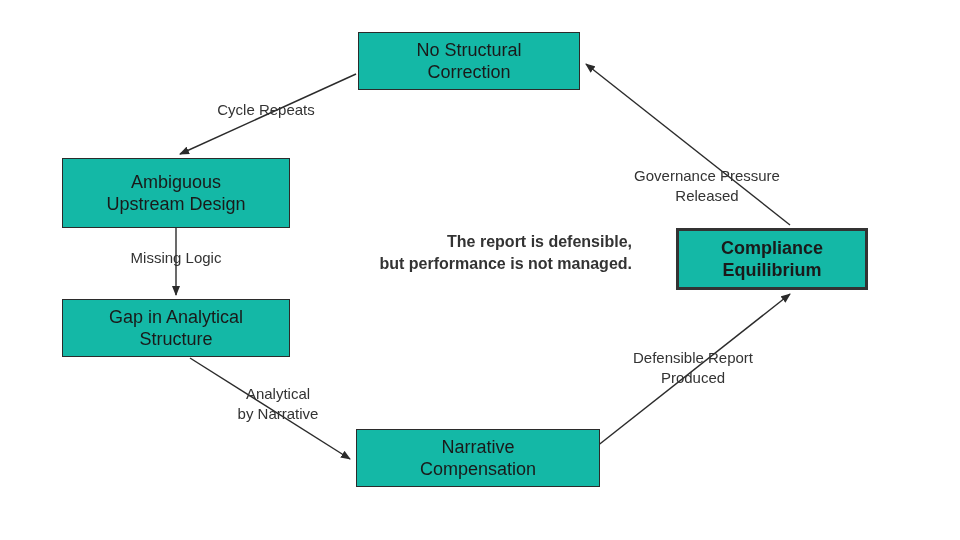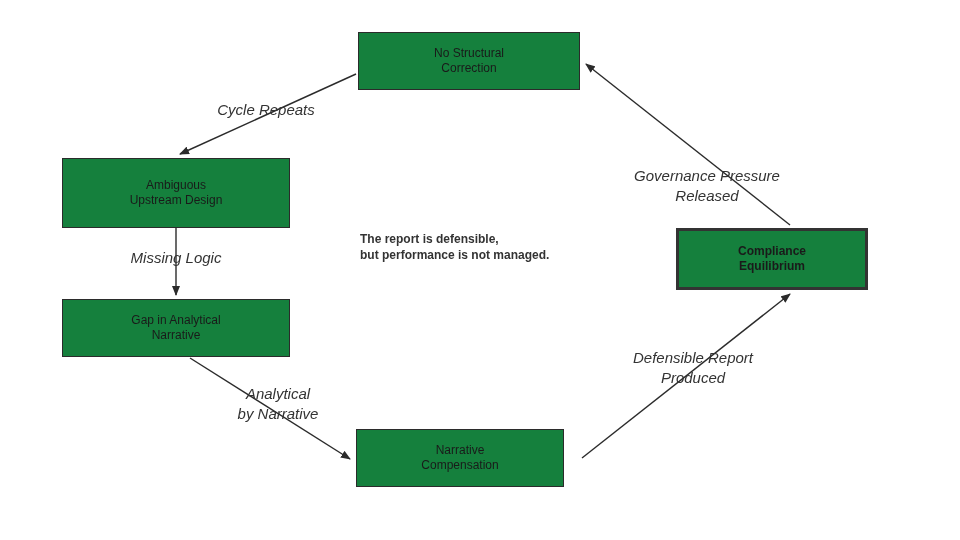--- a/index.html
+++ b/index.html
@@ -17,51 +17,50 @@
   }
   #canvas {
     position: absolute;
     inset: 0;
     width: 960px;
     height: 540px;
   }
   .node {
     position: absolute;
     box-sizing: border-box;
-    background: #15803d;
+    background: #14b8a6;
     border: 1.5px solid #2b2b2b;
     display: flex;
     align-items: center;
     justify-content: center;
     text-align: center;
     line-height: 1.25;
-    font-size: 12px;
+    font-size: 18px;
     color: #1a1a1a;
     white-space: pre-line;
   }
   .node.emphasis {
     border-width: 3.5px;
     border-color: #333333;
     font-weight: bold;
   }
   .edge-label {
     position: absolute;
-    font-style: italic;
     font-size: 15px;
     color: #333333;
     text-align: center;
     line-height: 1.3;
     white-space: pre-line;
   }
   .center-note {
     position: absolute;
-    font-size: 12px;
+    font-size: 16px;
     font-weight: bold;
     color: #333333;
-    text-align: left;
+    text-align: right;
     line-height: 1.35;
     white-space: pre-line;
   }
   svg line, svg path { shape-rendering: geometricPrecision; }
 </style>
 </head>
 <body>
 
 <svg id="canvas" viewBox="0 0 960 540">
   <defs>
@@ -81,23 +80,23 @@
   <line x1="790" y1="225" x2="586" y2="64" stroke="#2b2b2b" stroke-width="1.4" marker-end="url(#arrow)"></line>
 </svg>
 
 <div class="node" style="left:358px; top:32px; width:222px; height:58px;">No Structural
 Correction</div>
 
 <div class="node" style="left:62px; top:158px; width:228px; height:70px;">Ambiguous
 Upstream Design</div>
 
 <div class="node" style="left:62px; top:299px; width:228px; height:58px;">Gap in Analytical
-Narrative</div>
+Structure</div>
 
-<div class="node" style="left:356px; top:429px; width:208px; height:58px;">Narrative
+<div class="node" style="left:356px; top:429px; width:244px; height:58px;">Narrative
 Compensation</div>
 
 <div class="node emphasis" style="left:676px; top:228px; width:192px; height:62px;">Compliance
 Equilibrium</div>
 
 <div class="edge-label" style="left:196px; top:100px; width:140px;">Cycle Repeats</div>
 
 <div class="edge-label" style="left:106px; top:248px; width:140px;">Missing Logic</div>
 
 <div class="edge-label" style="left:208px; top:384px; width:140px;">Analytical

